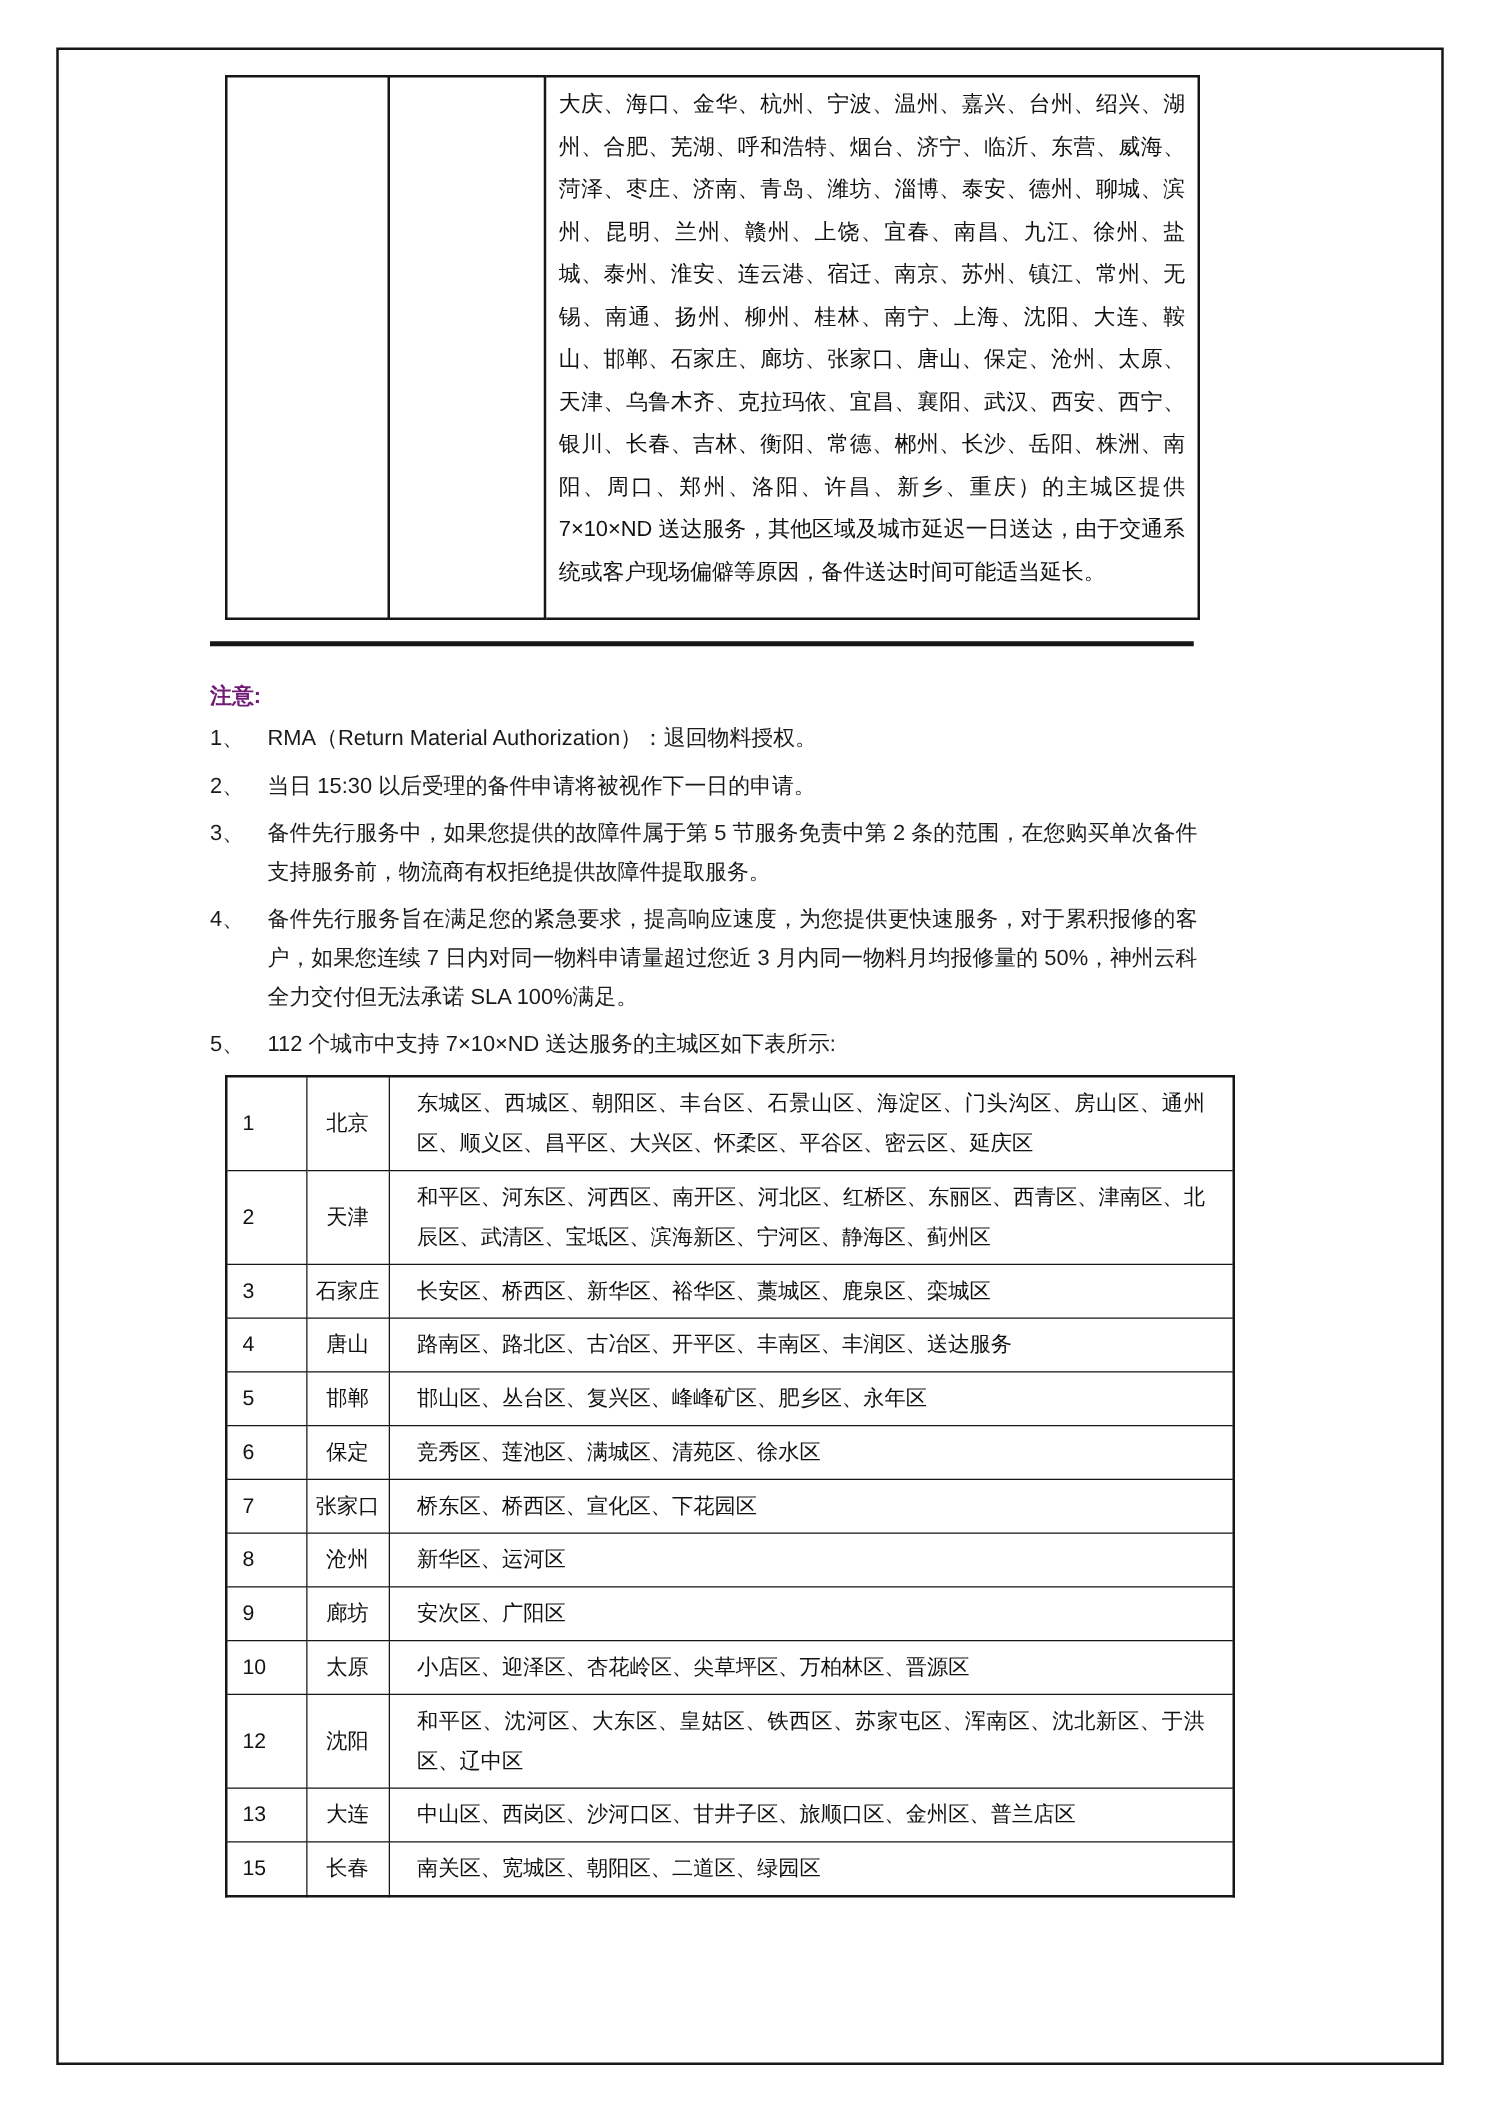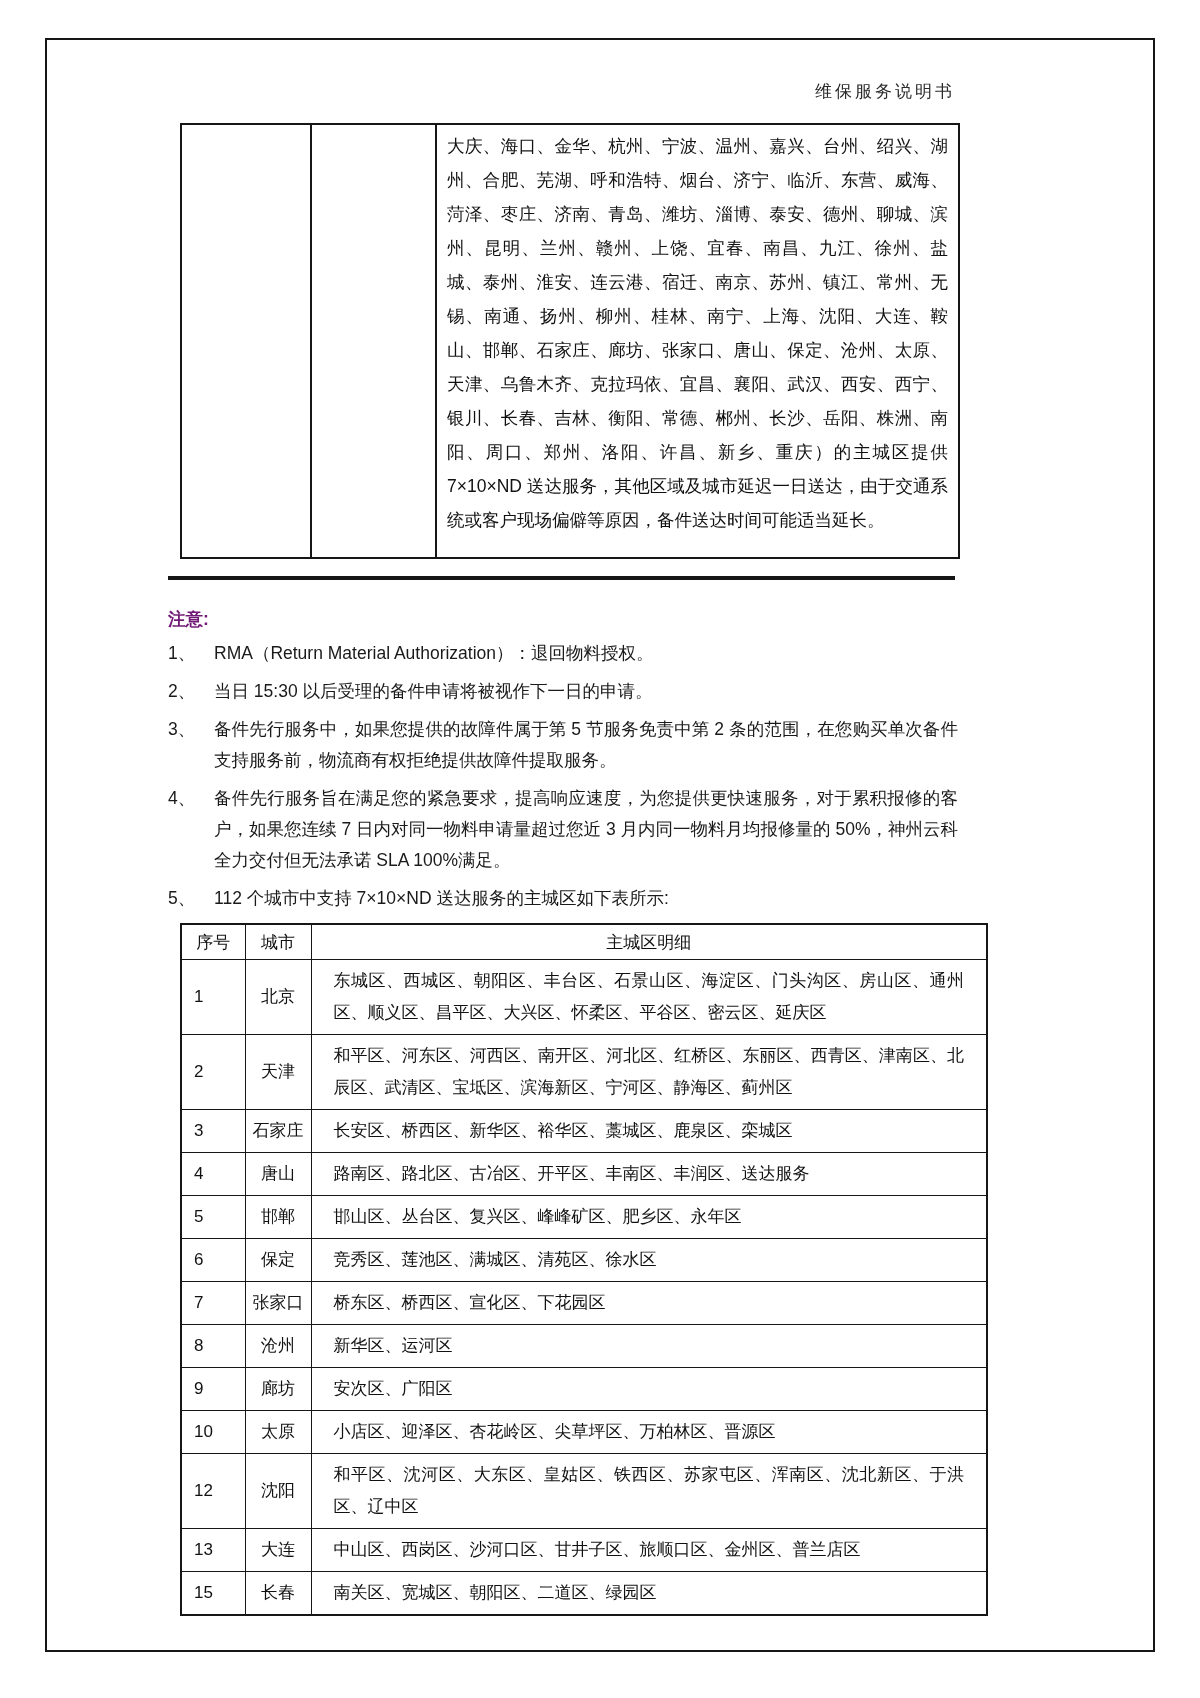--- a/index.html
+++ b/index.html
@@ -64,23 +64,20 @@
   .city-table th { height:30px; text-align:center; padding:2px 4px; }
   td.cell-no   { padding:5px 4px 5px 12px; vertical-align:middle; }
   td.cell-city { text-align:center; padding:5px 7px; vertical-align:middle; line-height:30px; }
   td.cell-districts { padding:5px 22px; vertical-align:middle; line-height:32px; text-align:justify; }
 </style>
 </head>
 <body>
 
 <div class="frame">
 
-  <div class="header-row">
-    <span>维保服务说明书</span>
-  </div>
 
   <div class="content">
 
     <table class="top-table">
       <colgroup>
           <col style="width:130px">
           <col style="width:125px">
           <col style="width:523px">
         </colgroup>
       <tbody>
@@ -119,25 +116,20 @@
       </div>
     </div>
 
     <table class="city-table">
       <colgroup>
           <col style="width:64px">
           <col style="width:66px">
           <col style="width:676px">
         </colgroup>
       <tbody>
-          <tr>
-        <th>序号</th>
-        <th>城市</th>
-        <th>主城区明细</th>
-      </tr>
       <tr>
         <td class="cell-no">1</td>
         <td class="cell-city">北京</td>
         <td class="cell-districts">东城区、西城区、朝阳区、丰台区、石景山区、海淀区、门头沟区、房山区、通州区、顺义区、昌平区、大兴区、怀柔区、平谷区、密云区、延庆区</td>
       </tr>
       <tr>
         <td class="cell-no">2</td>
         <td class="cell-city">天津</td>
         <td class="cell-districts">和平区、河东区、河西区、南开区、河北区、红桥区、东丽区、西青区、津南区、北辰区、武清区、宝坻区、滨海新区、宁河区、静海区、蓟州区</td>
       </tr>

